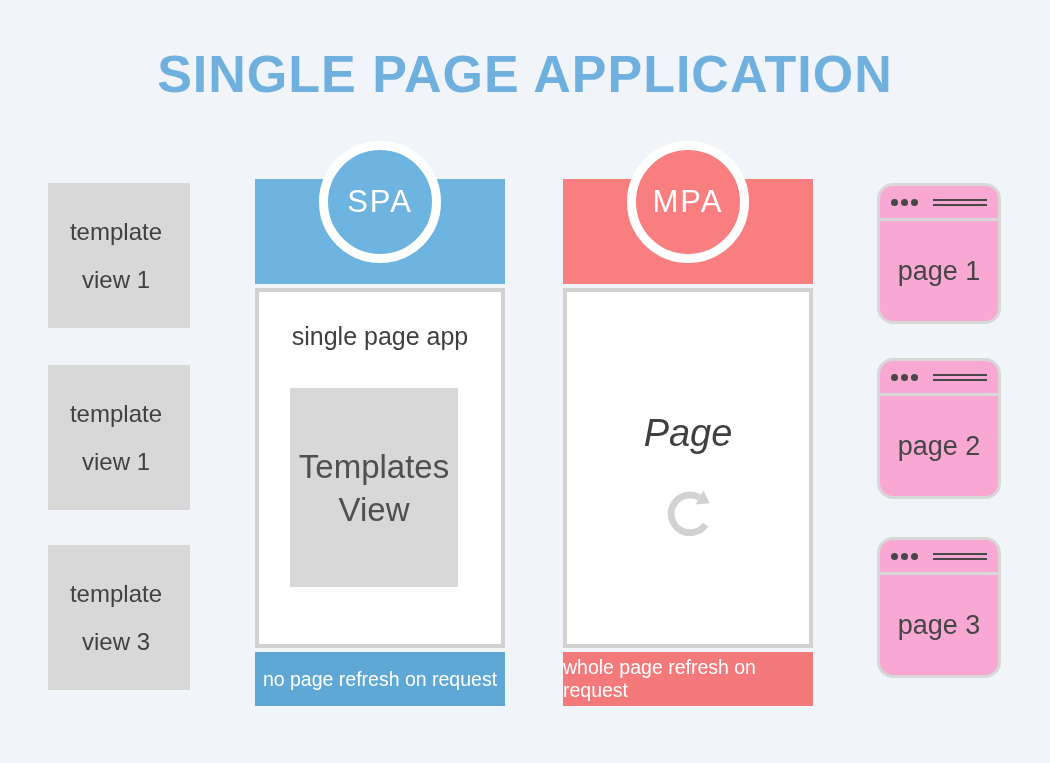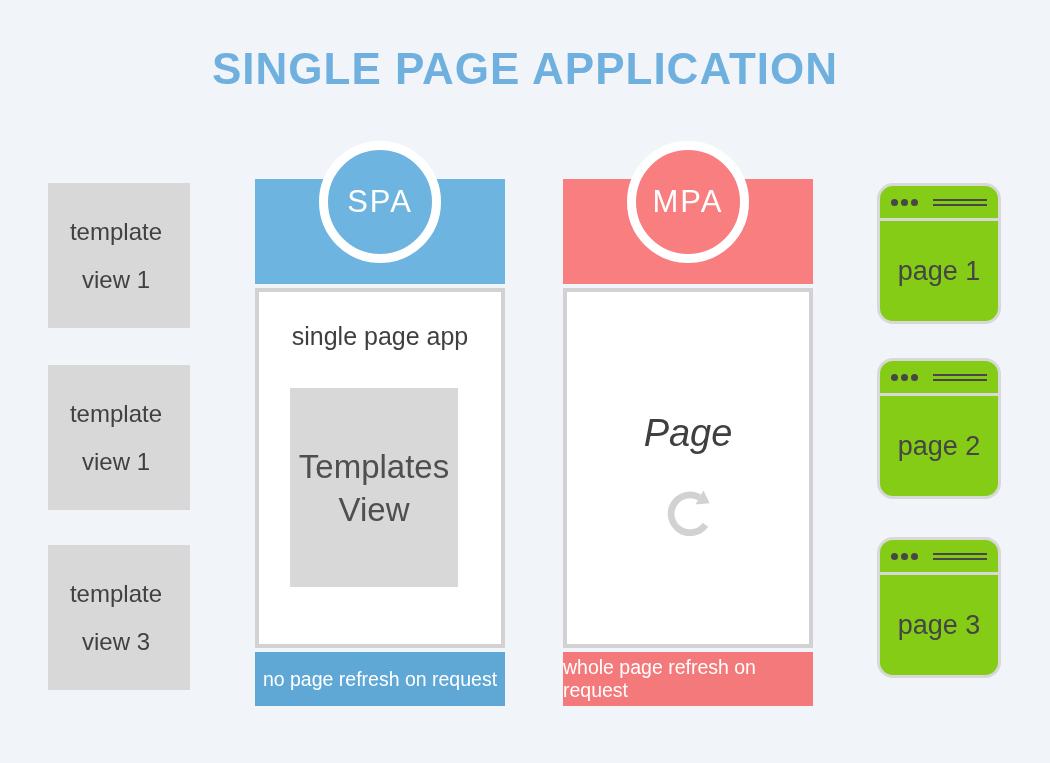--- a/index.html
+++ b/index.html
@@ -13,21 +13,21 @@
   html,body{width:1050px;height:763px;}
   body{
     background:var(--background);
     font-family:"Liberation Sans", sans-serif;
     position:relative; overflow:hidden;
   }
   .canvas{position:absolute;inset:0;}
 
   .title{
     position:absolute; top:44px; left:0; width:100%;
-    text-align:center; font-size:44px; font-weight:800;
+    text-align:center; font-size:52px; font-weight:800;
     letter-spacing:1px; color:var(--title);
   }
 
   
   .tpl-box{
     position:absolute; left:48px; width:142px; height:145px;
     background:var(--box_gray); color:var(--text_dark);
     display:flex; align-items:center; justify-content:flex-end;
     text-align:center; font-size:24px; line-height:48px; padding:0 28px;
   }
@@ -74,21 +74,21 @@
     position:absolute; top:652px; left:0; width:250px; height:54px;
     display:flex; align-items:center; justify-content:center;
     color:#ffffff; font-size:19.5px;
   }
   .spa .col-footer{background:var(--spa_footer_blue);}
   .mpa .col-footer{background:var(--mpa_footer_red);}
 
   
   .browser{
     position:absolute; left:877px; width:124px; height:141px;
-    background:#84cc16; border:3px solid var(--box_gray); border-radius:16px;
+    background:#f9a8d4; border:3px solid var(--box_gray); border-radius:16px;
     overflow:hidden;
   }
   .browser-chrome{
     height:35px; border-bottom:3px solid var(--box_gray);
     display:flex; align-items:center; padding-left:11px;
   }
   .dots{display:flex; gap:3px; align-items:center;}
   .dot{width:7px; height:7px; border-radius:50%; background:var(--chrome_dark);}
   .addr-bar{
     width:54px; height:7px; margin-left:15px;

